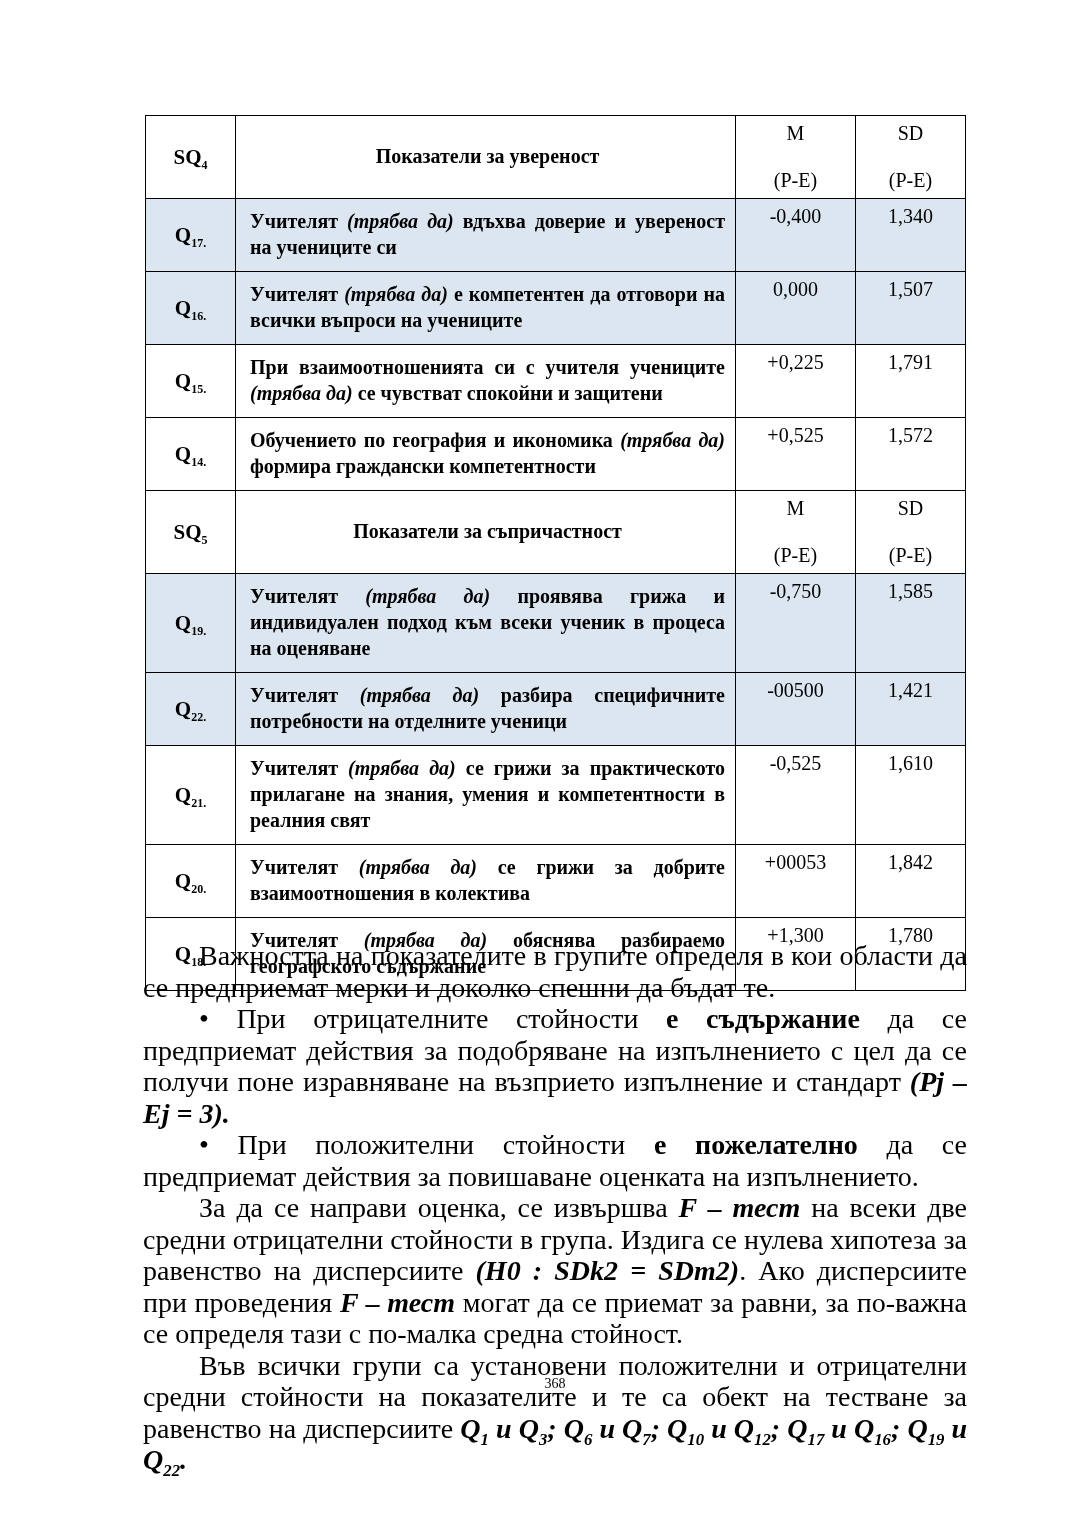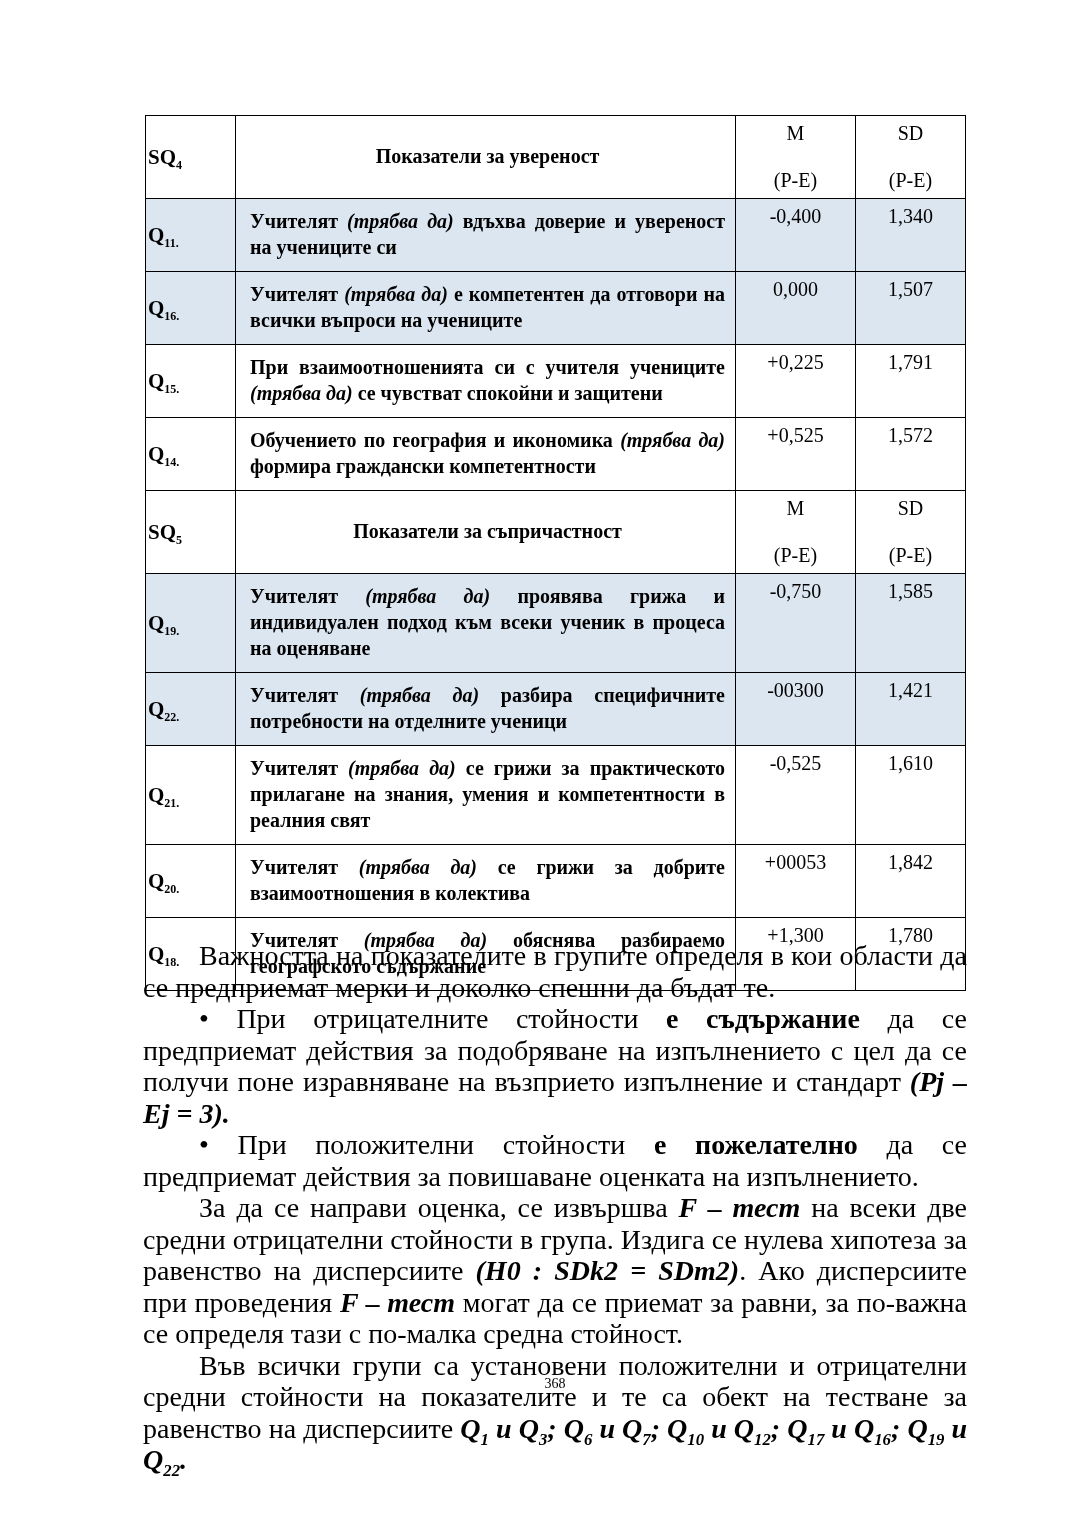--- a/index.html
+++ b/index.html
@@ -15,21 +15,21 @@
     position:absolute; left:145px; top:115px; width:820px;
     border-collapse:collapse; table-layout:fixed;
   }
   .indicator-table td { border:1px solid #000; }
   .col-code { width:90px; }
   .col-desc { width:500px; }
   .col-m    { width:120px; }
   .col-sd   { width:110px; }
 
   .code-cell {
-    text-align:left; vertical-align:middle;
+    text-align:center; vertical-align:middle;
     font-weight:bold; font-size:21px; padding:6px 2px;
   }
   .code-sub { font-size:12px; font-weight:bold; line-height:0; }
 
   .desc-cell {
     font-size:20px; line-height:26px; text-align:justify;
     vertical-align:middle; padding:9px 10px 11px 14px;font-weight:bold;
   }
   .header-title { font-weight:bold; text-align:center; }
 
@@ -78,21 +78,21 @@
           <td class="val-cell header-val">
             <div class="lbl-top">M</div>
             <div class="lbl-bottom">(P-E)</div>
           </td>
           <td class="val-cell header-val">
             <div class="lbl-top">SD</div>
             <div class="lbl-bottom">(P-E)</div>
           </td>
         </tr>
         <tr class="data-row shaded">
-          <td class="code-cell">Q<sub class="code-sub">11.</sub></td>
+          <td class="code-cell">Q<sub class="code-sub">17.</sub></td>
           <td class="desc-cell">Учителят <i>(трябва да)</i> вдъхва доверие и увереност на учениците си</td>
           <td class="val-cell">-0,400</td>
           <td class="val-cell">1,340</td>
         </tr>
         <tr class="data-row shaded">
           <td class="code-cell">Q<sub class="code-sub">16.</sub></td>
           <td class="desc-cell">Учителят <i>(трябва да)</i> е компетентен да отговори на всички въпроси на учениците</td>
           <td class="val-cell">0,000</td>
           <td class="val-cell">1,507</td>
         </tr>
@@ -122,21 +122,21 @@
         </tr>
         <tr class="data-row shaded">
           <td class="code-cell">Q<sub class="code-sub">19.</sub></td>
           <td class="desc-cell">Учителят <i>(трябва да)</i> проявява грижа и индивидуален подход към всеки ученик в процеса на оценяване</td>
           <td class="val-cell">-0,750</td>
           <td class="val-cell">1,585</td>
         </tr>
         <tr class="data-row shaded">
           <td class="code-cell">Q<sub class="code-sub">22.</sub></td>
           <td class="desc-cell">Учителят <i>(трябва да)</i> разбира специфичните потребности на отделните ученици</td>
-          <td class="val-cell">-00300</td>
+          <td class="val-cell">-00500</td>
           <td class="val-cell">1,421</td>
         </tr>
         <tr class="data-row">
           <td class="code-cell">Q<sub class="code-sub">21.</sub></td>
           <td class="desc-cell">Учителят <i>(трябва да)</i> се грижи за практическото прилагане на знания, умения и компетентности в реалния свят</td>
           <td class="val-cell">-0,525</td>
           <td class="val-cell">1,610</td>
         </tr>
         <tr class="data-row">
           <td class="code-cell">Q<sub class="code-sub">20.</sub></td>

